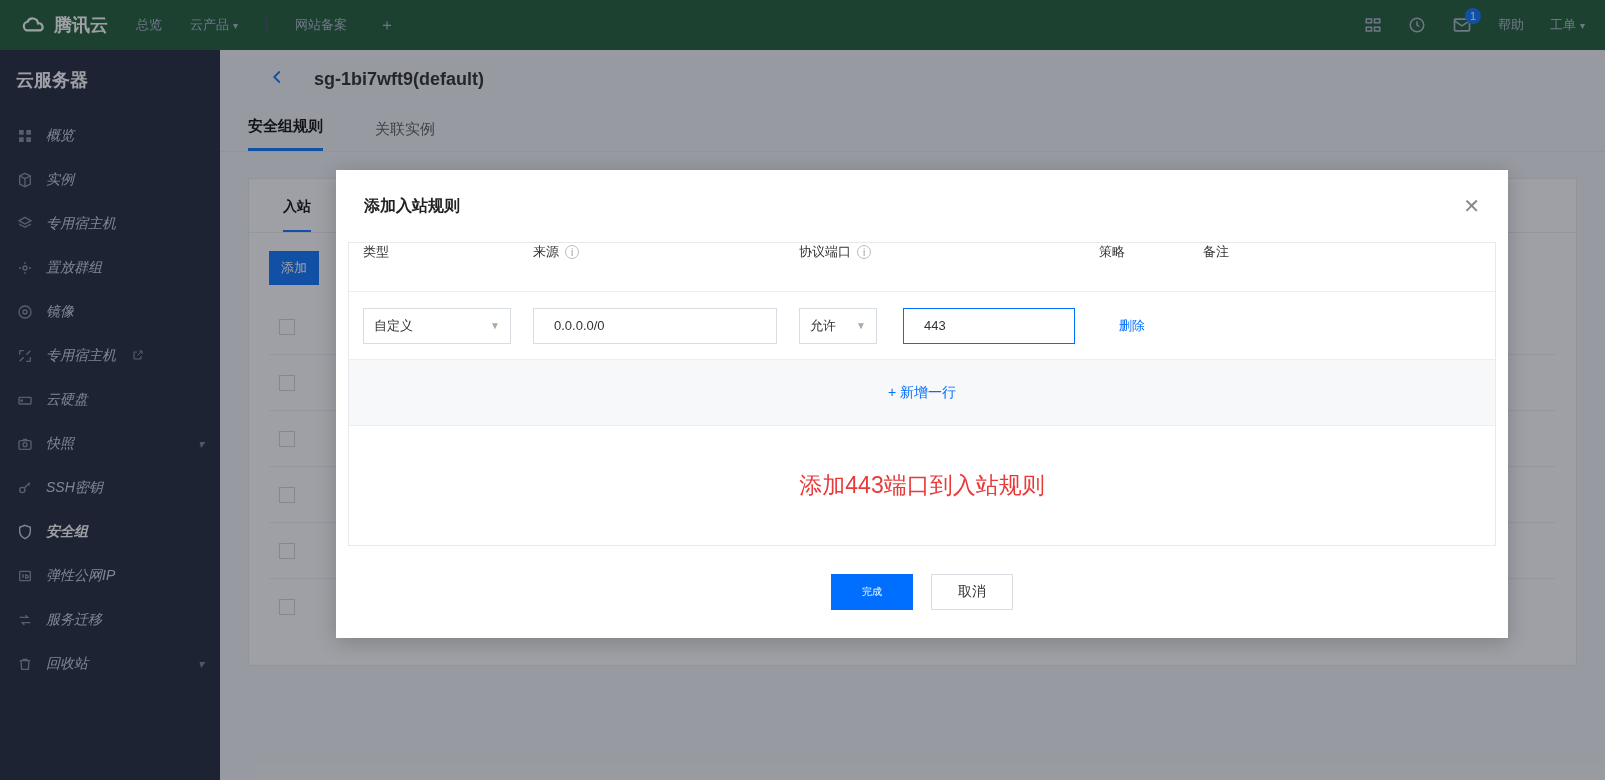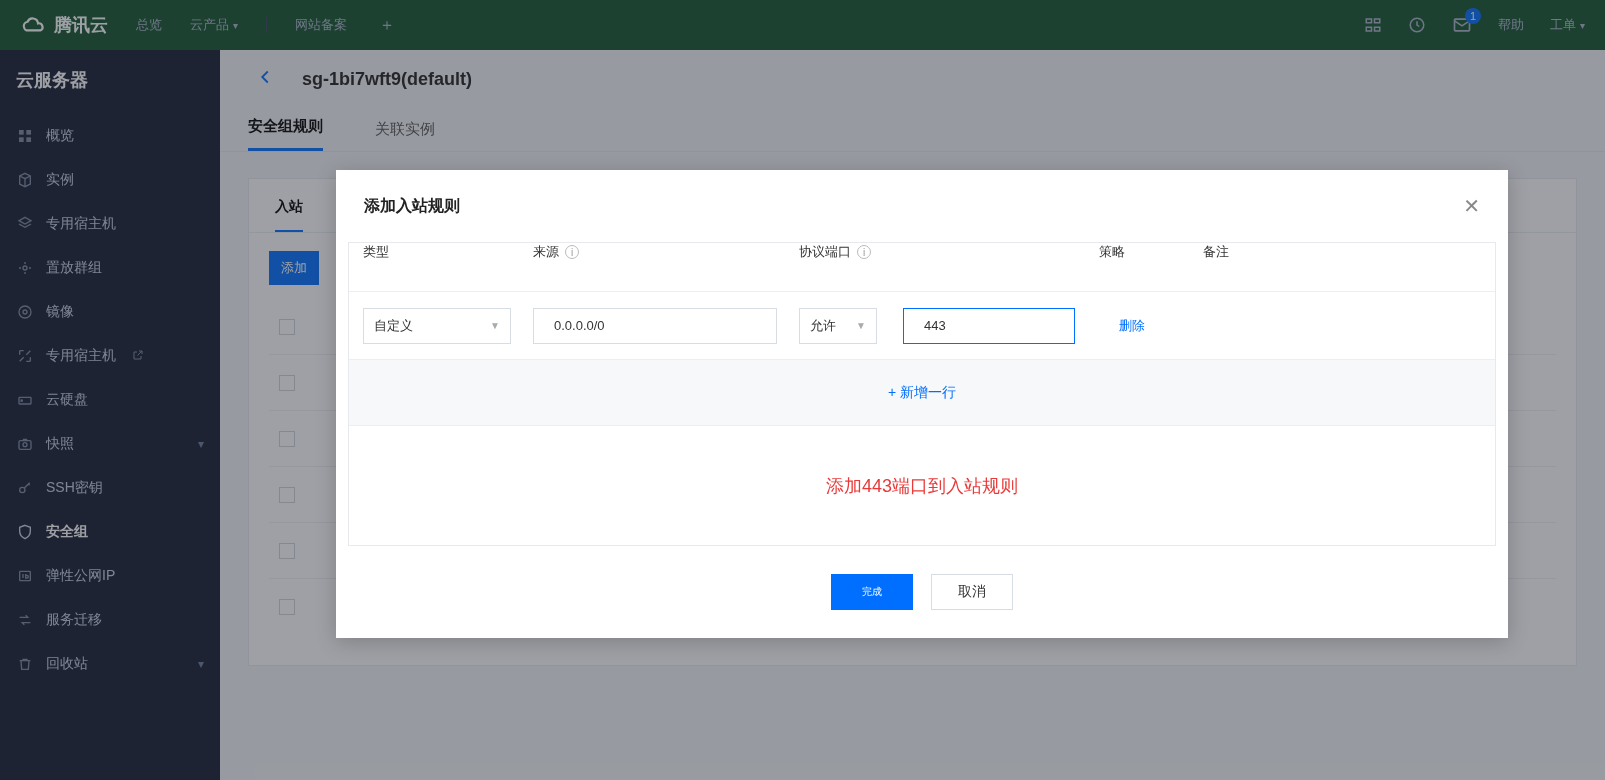--- a/index.html
+++ b/index.html
@@ -14,37 +14,37 @@
   .plus-btn { width:24px; height:24px; display:flex; align-items:center; justify-content:center; color:#a9b4c9; font-size:16px; cursor:pointer;}
   .top-right { display:flex; align-items:center; gap:26px; }
   .icon-gray { color:#a9b4c9; cursor:pointer; display:flex; align-items:center; }
   .mail-badge { position:relative; }
   .badge { position:absolute; top:-7px; right:-9px; background:#006eff; color:#fff; border-radius:50%; width:16px; height:16px; font-size:11px; display:flex; align-items:center; justify-content:center;}
   
   .body { display:flex; height:calc(100% - 50px); }
   
   .sidebar { width:220px; background:#161d31; color:#cbd3e1; display:flex; flex-direction:column; }
   .sb-title { color:#fff; font-size:18px; font-weight:700; padding:18px 0 22px 16px; }
-  .sb-item { height:44px; display:flex; align-items:center; padding:0 16px; gap:12px; color:#c5cee0; font-size:14px; cursor:pointer; position:relative;}
+  .sb-item { height:44px; display:flex; align-items:center; padding:0 16px; gap:12px; color:#c5cee0; font-size:14px; cursor:pointer; position:relative;font-style:italic;}
   .sb-item .chevron { margin-left:auto; color:#6b7899; font-size:12px;}
   .sb-item.active { color:#fff; }
   .sb-item.active::before { content:""; position:absolute; left:0; top:0; bottom:0; width:3px; background:#006eff; display:none;}
   .sb-icon { width:18px; height:18px; display:flex; align-items:center; justify-content:center; color:#7c889e;}
   .sb-item .ext { margin-left:4px; color:#7c889e;}
   
   .main { flex:1; background:#f4f5f7; position:relative; }
-  .back-row { height:58px; display:flex; align-items:center; padding:2px 34px; gap:26px; }
+  .back-row { height:58px; display:flex; align-items:center; padding:2px 34px; gap:26px;margin-left:12px; }
   .back-arrow { color:#006eff; cursor:pointer; }
   .page-title { font-size:18px; font-weight:700; color:#222; }
   .tabs { display:flex; padding-left:28px; border-bottom:1px solid #e7e9ee; height:44px; align-items:flex-end; gap:52px;}
   .tab { font-size:15px; color:#555; padding-bottom:12px; cursor:pointer; }
   .tab.active { color:#000; font-weight:700; border-bottom:3px solid #006eff; }
   .panel { background:#fff; margin:26px 28px 0 28px; border:1px solid #e7e9ee; }
   .subtabs { display:flex; height:54px; align-items:flex-end; padding-left:26px; border-bottom:1px solid #eceef2; }
-  .subtab { font-size:14px; padding-bottom:14px; font-weight:700; border-bottom:2px solid #006eff; }
+  .subtab { font-size:14px; padding-bottom:14px; font-weight:700; border-bottom:2px solid #006eff;margin-left:8px; }
   .panel-inner { padding:18px 20px 30px 20px; }
   .add-btn { background:#006eff; color:#fff; height:34px; padding:0 12px; font-size:13px; border:none; cursor:pointer; }
   .row-checkbox { width:16px; height:16px; border:1px solid #cfd3db; margin-left:10px; }
   .ghost-row { height:56px; display:flex; align-items:center; border-bottom:1px solid #f0f1f4;}
   
   .overlay { position:absolute; inset:0; background:rgba(40,45,55,0.45); top:0; left:0;}
   .modal { position:absolute; top:170px; left:336px; width:1172px; background:#fff; box-shadow:0 4px 20px rgba(0,0,0,0.2); }
   .modal-header { height:72px; display:flex; align-items:center; justify-content:space-between; padding:0 28px;}
   .modal-title { font-size:16px; font-weight:700; color:#222;}
   .close-x { color:#888; font-size:20px; cursor:pointer;}
@@ -64,21 +64,21 @@
   .select .caret{ color:#aaa; font-size:10px;}
   .sel-type{width:148px;}
   .sel-policy{width:78px;}
   .txt-input { height:36px; border:1px solid #d8dce3; padding:0 20px; font-size:13px; color:#333; outline:none;}
   .in-source{width:244px;}
   .in-port{width:278px;}
   .in-remark{width:172px; border:1px solid #006eff;}
   .del-link { color:#006eff; font-size:13px; margin-left:20px; cursor:pointer;}
   .add-line { height:66px; background:#f7f8fa; border-top:1px solid #eceef2; display:flex; align-items:center; justify-content:center; color:#006eff; font-size:14px; cursor:pointer;}
   .note-row { border-top:1px solid #eceef2; height:120px; display:flex; align-items:center; justify-content:center;}
-  .annotation { color:#e93a3a; font-size:18px; font-weight:400;}
+  .annotation { color:#e93a3a; font-size:23px; font-weight:400;}
   .modal-footer { height:92px; display:flex; align-items:center; justify-content:center; gap:18px;}
   .btn-primary { background:#006eff; color:#fff; border:none; width:82px; height:36px; font-size:10px; cursor:pointer;}
   .btn-default { background:#fff; color:#333; border:1px solid #d8dce3; width:82px; height:36px; font-size:14px; cursor:pointer;}
 </style>
 </head>
 <body>
 
 <div class="topbar">
   <div class="top-left">
     <div class="brand">

